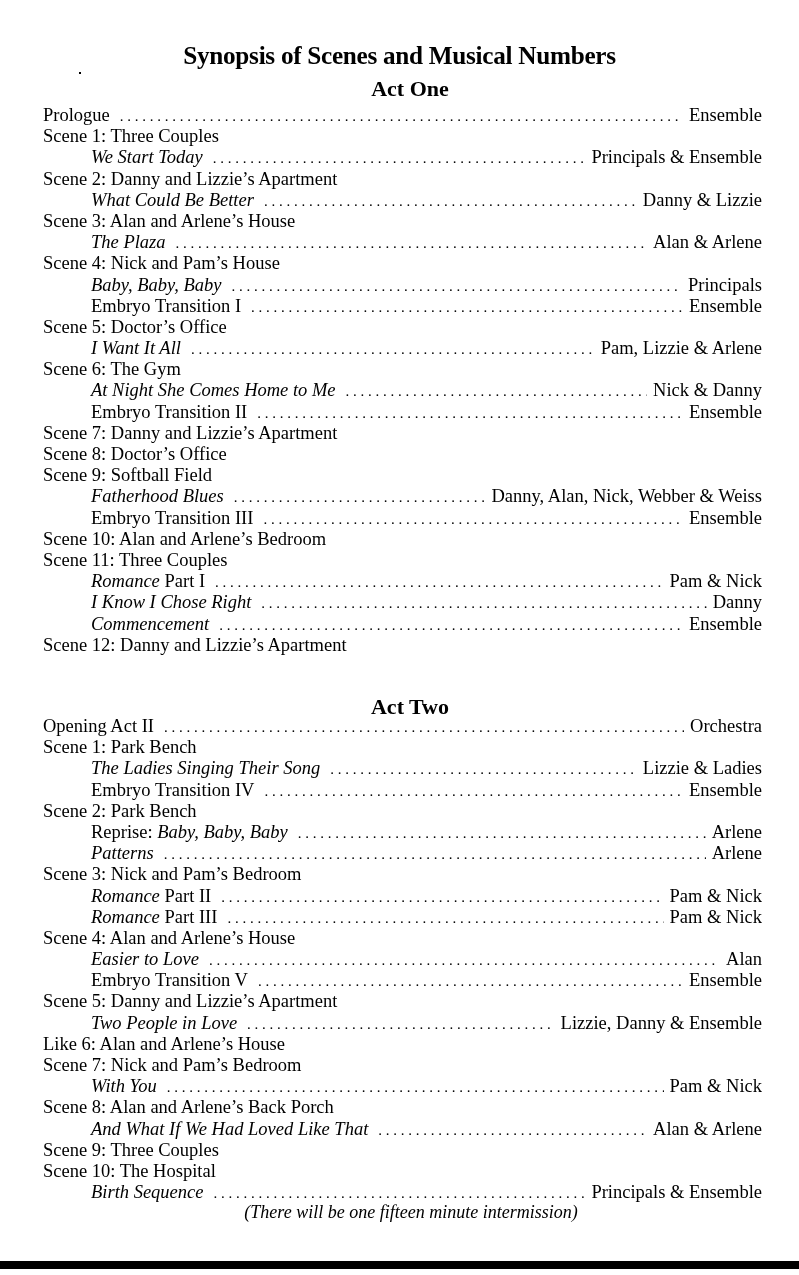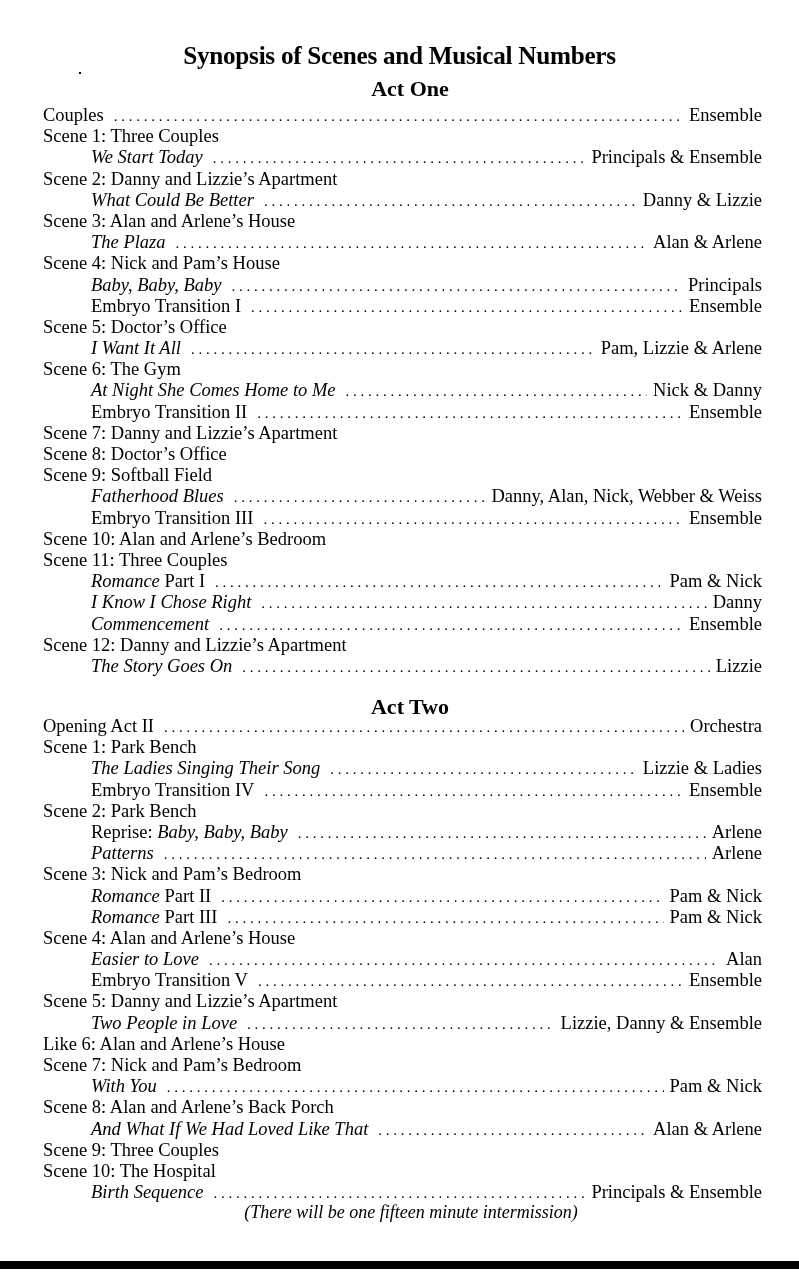--- a/index.html
+++ b/index.html
@@ -50,21 +50,21 @@
 </head>
 <body>
 
 <div class="stray-dot" style="left:79px; top:72px;"></div>
 
 <div class="page-title">Synopsis of Scenes and Musical  Numbers</div>
 
 <div class="act-heading" id="act1-heading">Act One</div>
 <div class="act-list" id="act1-list">
     <div class="row">
-      <span class="title"><span style="white-space: pre;">Couples</span></span>
+      <span class="title"><span style="white-space: pre;">Prologue</span></span>
       <span class="leader"></span>
       <span class="performer">Ensemble</span>
     </div>
     <div class="row scene">
       <span class="title">Scene 1:  Three Couples</span>
     </div>
     <div class="row number">
       <span class="title"><i>We Start Today</i></span>
       <span class="leader"></span>
       <span class="performer">Principals &amp; Ensemble</span>
@@ -154,25 +154,20 @@
       <span class="leader"></span>
       <span class="performer">Danny</span>
     </div>
     <div class="row number">
       <span class="title"><i>Commencement</i></span>
       <span class="leader"></span>
       <span class="performer">Ensemble</span>
     </div>
     <div class="row scene">
       <span class="title">Scene 12: Danny and Lizzie’s Apartment</span>
-    </div>
-    <div class="row number">
-      <span class="title"><i>The Story Goes On</i></span>
-      <span class="leader"></span>
-      <span class="performer">Lizzie</span>
     </div>
   </div>
 
 <div class="act-heading" id="act2-heading">Act Two</div>
 <div class="act-list" id="act2-list">
     <div class="row">
       <span class="title"><span style="white-space: pre;">Opening Act II</span></span>
       <span class="leader"></span>
       <span class="performer">Orchestra</span>
     </div>

